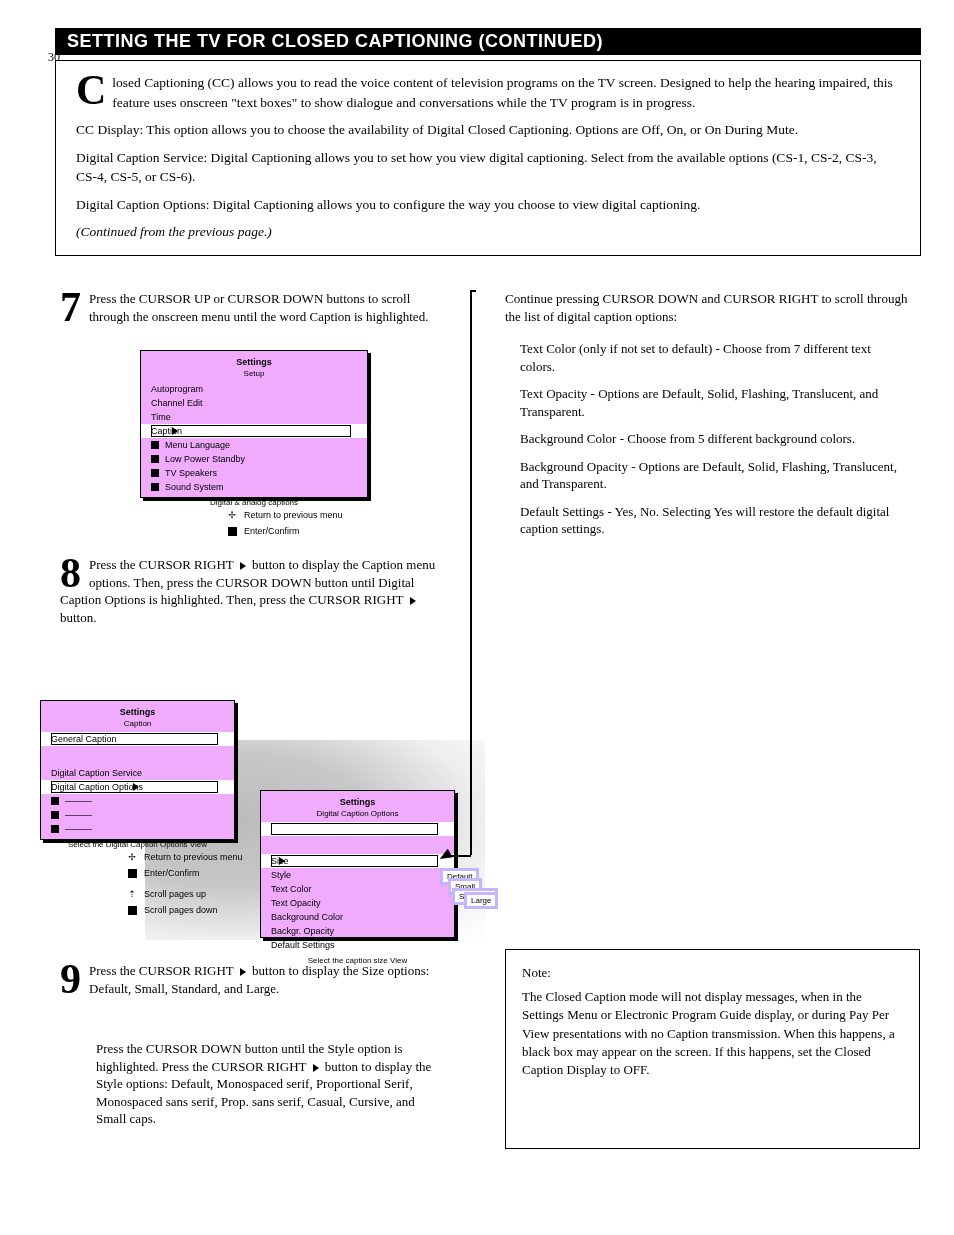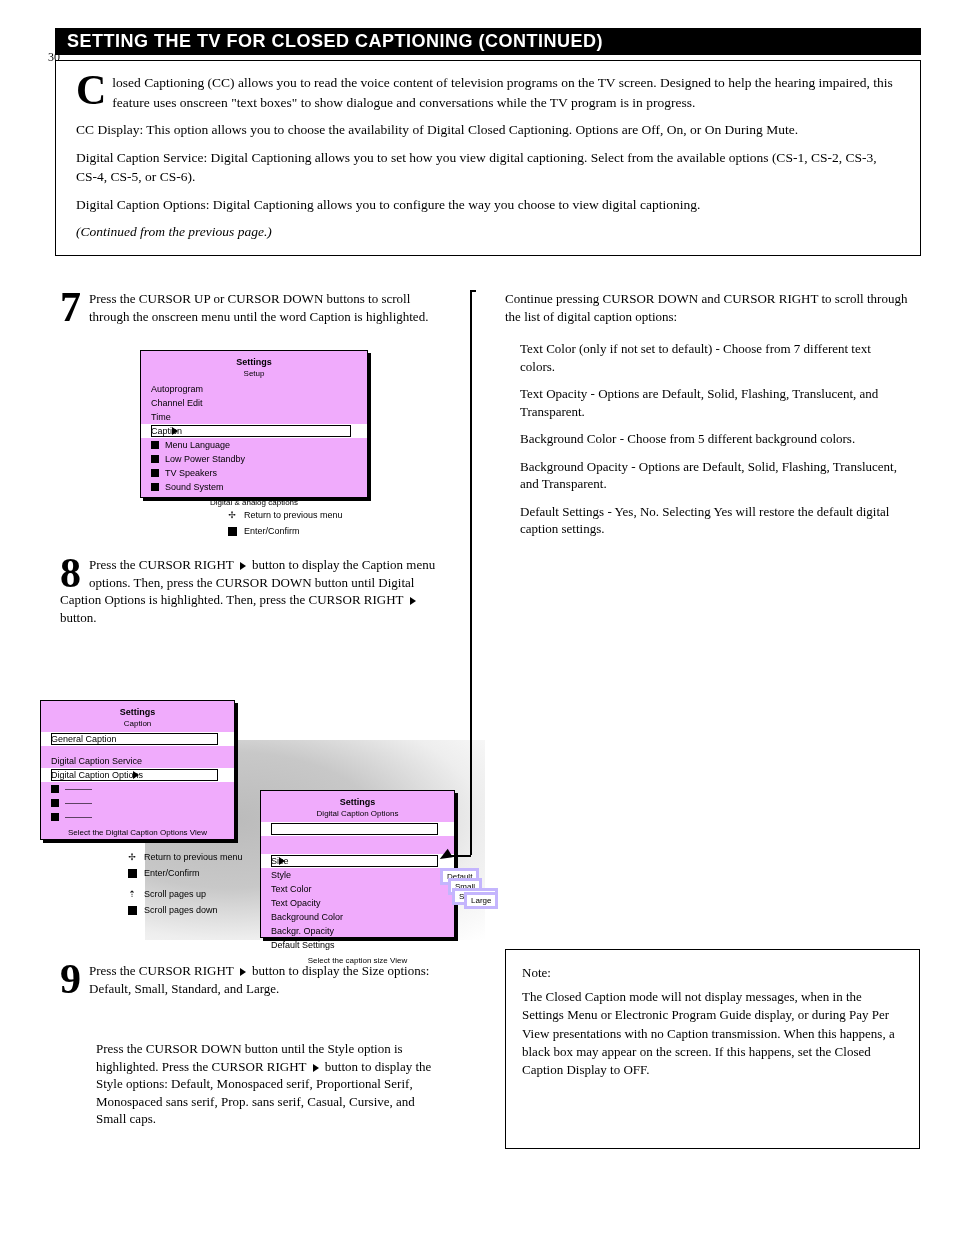--- a/index.html
+++ b/index.html
@@ -183,21 +183,21 @@
     <span class="tri"></span>
     <span>button.</span>
   </span>
 </div>
 
 <div class="burst"></div>
 
 <div class="osd" style="left:40px; top:700px; width:195px; height:140px; z-index:1;">
   <div class="title">Settings</div>
   <div class="subtitle">Caption</div>
-  <div class="row hl" style="margin-bottom:8px;">
+  <div class="row hl" style="margin-bottom:20px;">
       <div class="bar"></div>
       <span>General Caption</span>
     </div>
   <div class="row">
       <span>Digital Caption Service</span>
     </div>
   <div class="row hl">
       <div class="bar"></div>
       <span>Digital Caption Options</span>
       <span class="arrow-r"></span>

